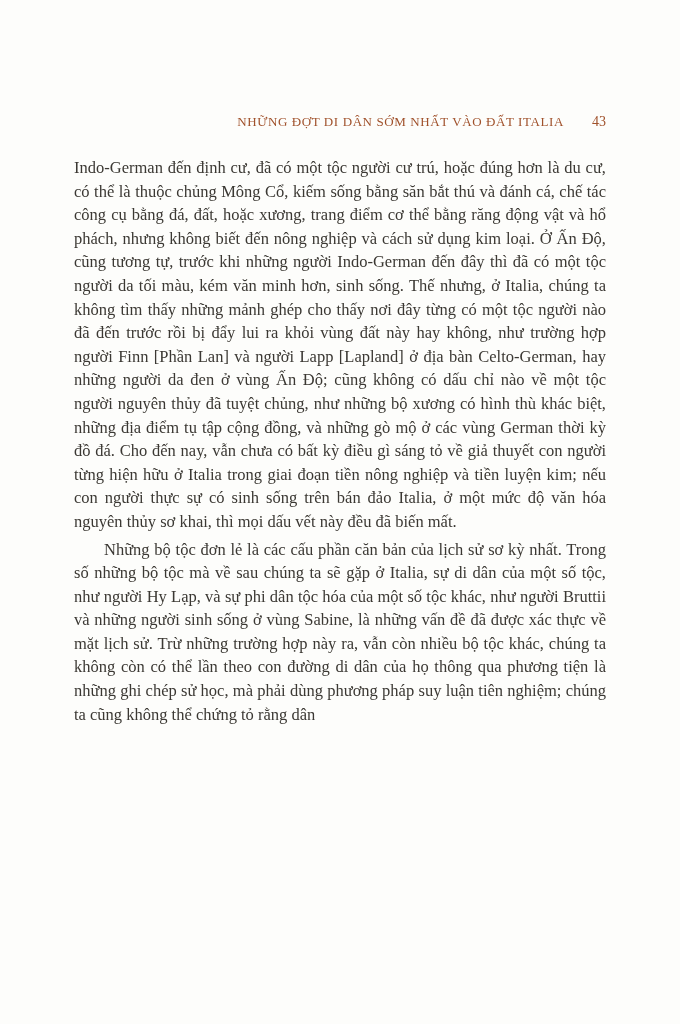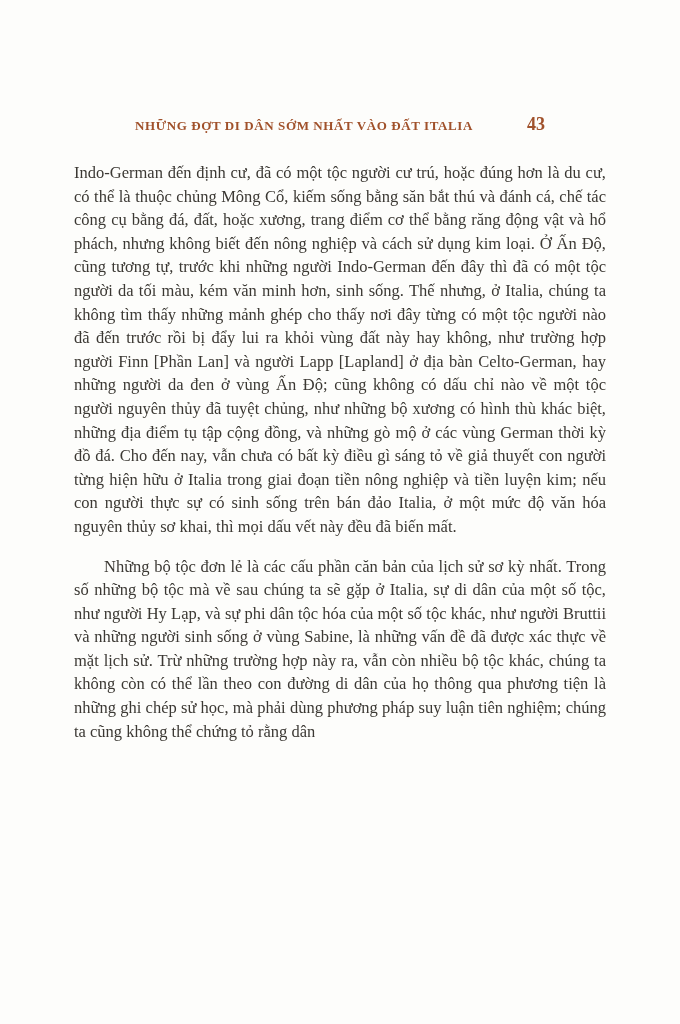--- a/index.html
+++ b/index.html
@@ -17,42 +17,41 @@
   .page {
     width: 680px;
     height: 1024px;
     background: var(--background);
     color: var(--body);
     padding: 114px 74px 0 74px;
     overflow: hidden;
   }
   .running-head {
     display: flex;
-    justify-content: center;
+    justify-content: flex-end;
     align-items: baseline;
-    gap: 54px;
+    gap: 28px;
     color: var(--heading);
     font-size: 13px;
     letter-spacing: 0.6px;
     white-space: nowrap;
-    font-weight: bold;
   }
   .running-head .folio {
-    font-size: 18px;
+    font-size: 14px;
     letter-spacing: 0;
   }
   .body-text {
     margin-top: 26px;
     font-size: 16.5px;
     line-height: 23.6px;
     text-align: justify;
   }
   .para { text-indent: 0; margin-top: 20px; }
   .para + .para {
-    margin-top: 16px;
+    margin-top: 4px;
     text-indent: 30px;
   }
 </style>
 </head>
 <body>
 
 <div class="page">
   <div class="running-head">
     <span class="title">NHỮNG ĐỢT DI DÂN SỚM NHẤT VÀO ĐẤT ITALIA</span>
     <span class="folio">43</span>

